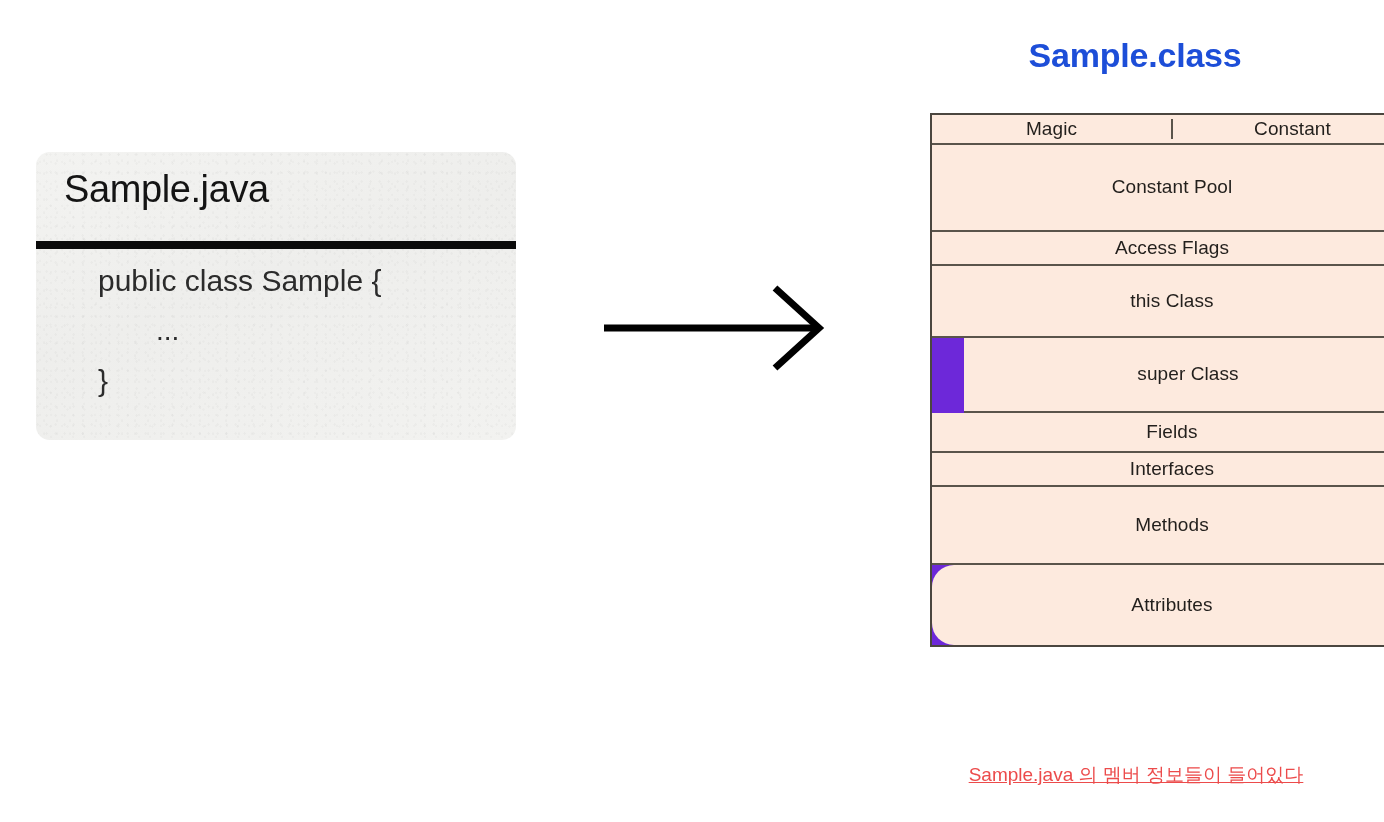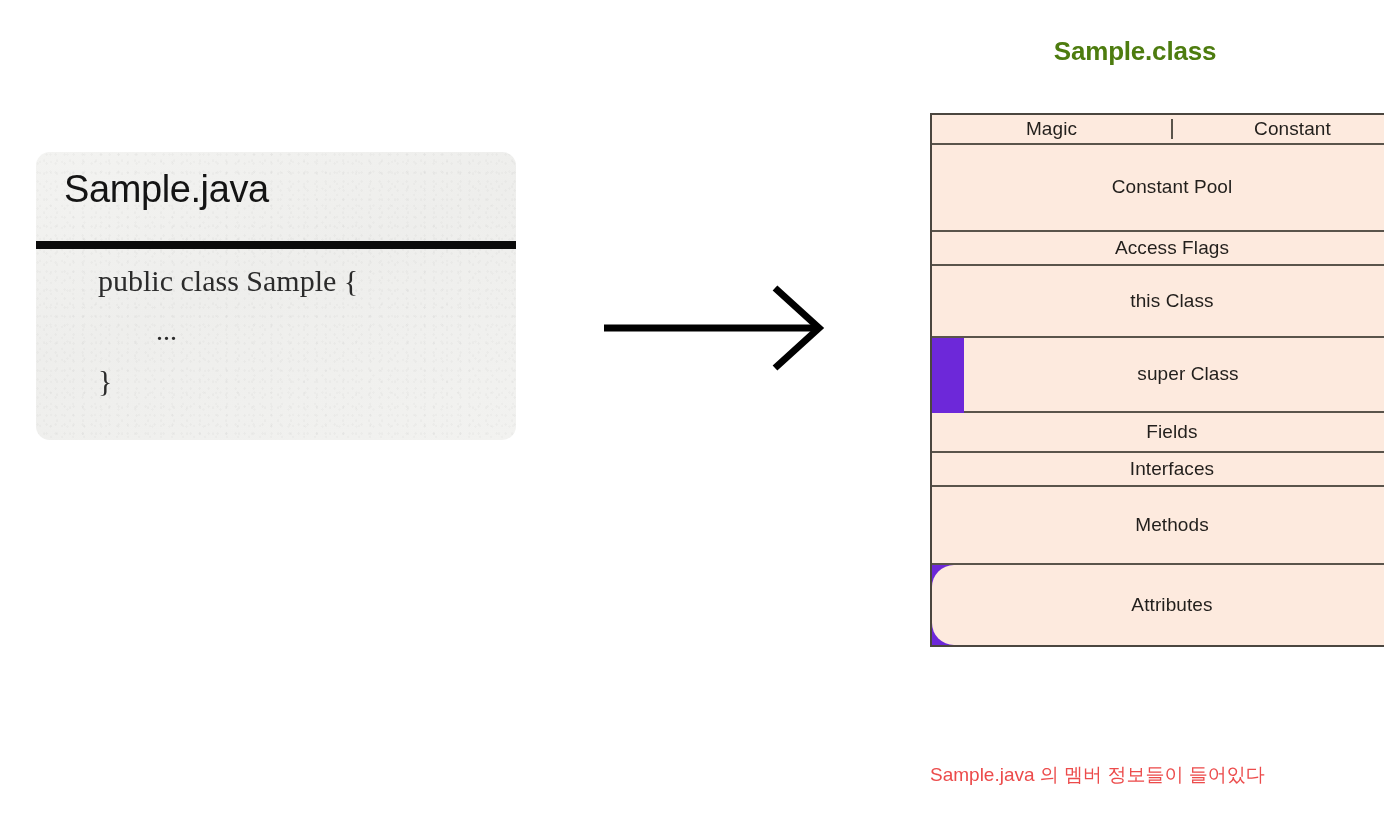--- a/index.html
+++ b/index.html
@@ -54,45 +54,45 @@
     position: absolute;
     left: 0;
     top: 104px;
     width: 480px;
   }
   .code-line {
     font-size: 30px;
     line-height: 50px;
     color: #2b2b2b;
     white-space: pre;
-    font-family: Liberation Serif, serif;
+    font-family: Liberation Sans, sans-serif;
   }
   .code-line.indent-0 { padding-left: 62px; }
   .code-line.indent-1 { padding-left: 120px; font-size: 28px; }
 
   
   #transform-arrow {
     position: absolute;
     left: 600px;
     top: 282px;
     width: 230px;
     height: 92px;
   }
 
   
   #class-title {
     position: absolute;
     left: 930px;
     top: 36px;
     width: 410px;
     text-align: center;
-    font-size: 26px;
+    font-size: 34px;
     font-weight: 700;
     letter-spacing: -0.2px;
-    color: #4d7c0f;
+    color: #1d4ed8;
   }
   #class-table {
     position: absolute;
     left: 930px;
     top: 113px;
     width: 484px;
     border: 2px solid #4b463f;
     box-sizing: border-box;
     background: #6d28d9;
   }
@@ -125,24 +125,25 @@
   .r-interfaces   { height: 34px; }
   .r-fields       { height: 40px; }
   .r-methods      { height: 78px; }
   .r-attributes   { height: 80px; }
 
   #class-caption {
     position: absolute;
     left: 930px;
     top: 762px;
     width: 412px;
-    text-align: left;
+    text-align: center;
     font-size: 19px;
     color: #ec4b4b;
     white-space: nowrap;
+    text-decoration: underline;
   }
 </style>
 </head>
 <body>
 
 <div id="source-card">
   <div id="source-card-title">Sample.java</div>
   <div id="source-card-rule"></div>
   <div id="source-card-body">
     <div class="code-line indent-0">public class Sample {</div>

